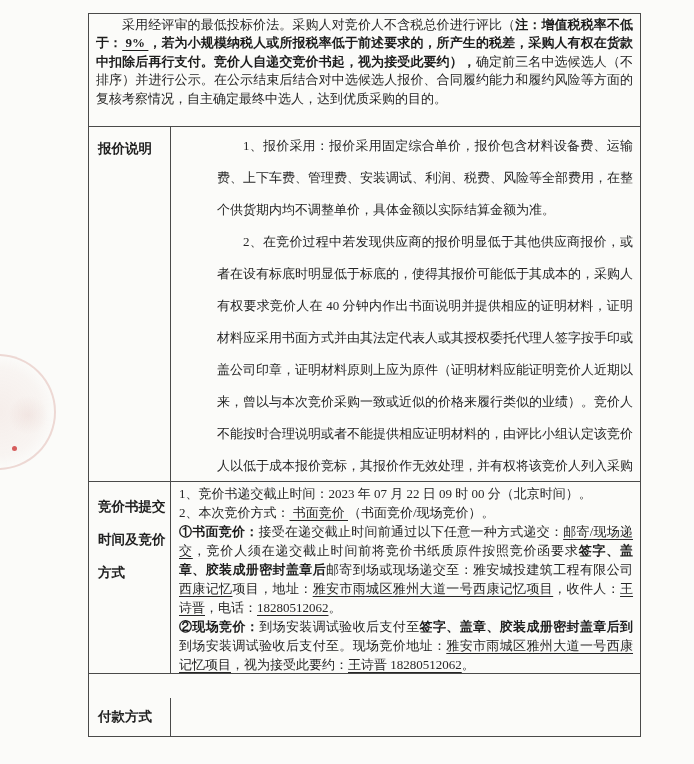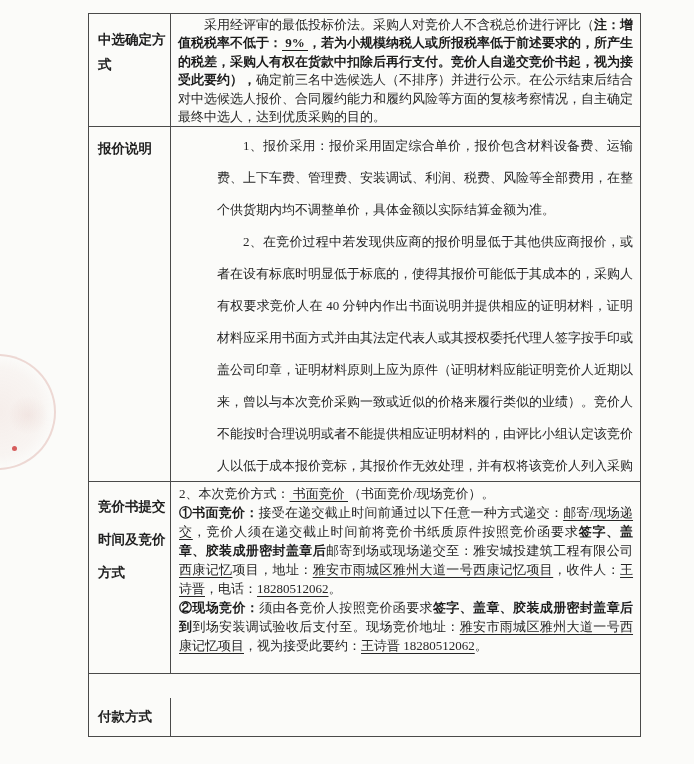--- a/index.html
+++ b/index.html
@@ -82,40 +82,40 @@
 
 <div class="page">
 
   <div class="stamp"></div>
   <div class="stamp-mark"></div>
   <div class="ink-dot"></div>
 
   <div class="doc-table">
 
     <div class="row row1">
-      <div class="hcell">中选确定方式</div>
       <div class="ccell">
         <p class="para indent"><span>采用经评审的最低投标价法。采购人对竞价人不含税总价进行评比（</span><span class="b">注：增值税税率不低于：</span><span class="b u">&nbsp;9%&nbsp;</span><span class="b">，若为小规模纳税人或所报税率低于前述要求的，所产生的税差，采购人有权在货款中扣除后再行支付。竞价人自递交竞价书起，视为接受此要约），</span><span>确定前三名中选候选人（不排序）并进行公示。在公示结束后结合对中选候选人报价、合同履约能力和履约风险等方面的复核考察情况，自主确定最终中选人，达到优质采购的目的。</span></p>
       </div>
     </div>
 
     <div class="row row2">
       <div class="hcell">报价说明</div>
       <div class="ccell">
         <p class="para indent"><span>1、报价采用：报价采用固定综合单价，报价包含材料设备费、运输费、上下车费、管理费、安装调试、利润、税费、风险等全部费用，在整个供货期内均不调整单价，具体金额以实际结算金额为准。</span></p>
         <p class="para indent"><span>2、在竞价过程中若发现供应商的报价明显低于其他供应商报价，或者在设有标底时明显低于标底的，使得其报价可能低于其成本的，采购人有权要求竞价人在 40 分钟内作出书面说明并提供相应的证明材料，证明材料应采用书面方式并由其法定代表人或其授权委托代理人签字按手印或盖公司印章，证明材料原则上应为原件（证明材料应能证明竞价人近期以来，曾以与本次竞价采购一致或近似的价格来履行类似的业绩）。竞价人不能按时合理说明或者不能提供相应证明材料的，由评比小组认定该竞价人以低于成本报价竞标，其报价作无效处理，并有权将该竞价人列入采购人黑名单。</span></p>
       </div>
     </div>
 
     <div class="row row3">
       <div class="hcell">竞价书提交时间及竞价方式</div>
       <div class="ccell">
+        <p class="para"><span>1、竞价书递交截止时间：2023 年 07 月 22 日 09 时 00 分（北京时间）。</span></p>
         <p class="para"><span>2、本次竞价方式：</span><span class="u">&nbsp;书面竞价&nbsp;</span><span>（书面竞价/现场竞价）。</span></p>
         <p class="para"><span class="b">①书面竞价：</span><span>接受在递交截止时间前通过以下任意一种方式递交：</span><span class="u">邮寄/现场递交</span><span>，竞价人须在递交截止时间前将竞价书纸质原件按照竞价函要求</span><span class="b">签字、盖章、胶装成册密封盖章后</span><span>邮寄到场或现场递交至：雅安城投建筑工程有限公司</span><span class="u">西康记忆</span><span>项目，地址：</span><span class="u">雅安市雨城区雅州大道一号西康记忆项目</span><span>，收件人：</span><span class="u">王诗晋</span><span>，电话：</span><span class="u">18280512062</span><span>。</span></p>
-        <p class="para"><span class="b">②现场竞价：</span><span>须由各竞价人按照竞价函要求</span><span class="b">签字、盖章、胶装成册密封盖章后到</span><span>到场安装调试验收后支付至。现场竞价地址：</span><span class="u">雅安市雨城区雅州大道一号西康记忆项目</span><span>，视为接受此要约：</span><span class="u">王诗晋 18280512062</span><span>。</span></p>
+        <p class="para"><span class="b">②现场竞价：</span><span>到场安装调试验收后支付至</span><span class="b">签字、盖章、胶装成册密封盖章后到</span><span>到场安装调试验收后支付至。现场竞价地址：</span><span class="u">雅安市雨城区雅州大道一号西康记忆项目</span><span>，视为接受此要约：</span><span class="u">王诗晋 18280512062</span><span>。</span></p>
       </div>
     </div>
 
     <div class="row row4">
       <div class="hcell">付款方式</div>
     </div>
 
   </div>
 </div>
 

